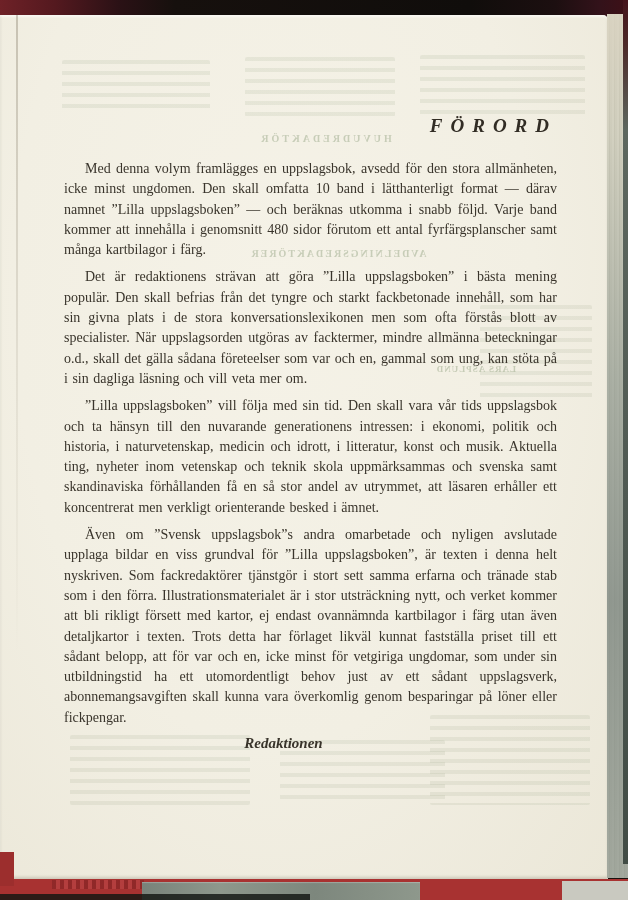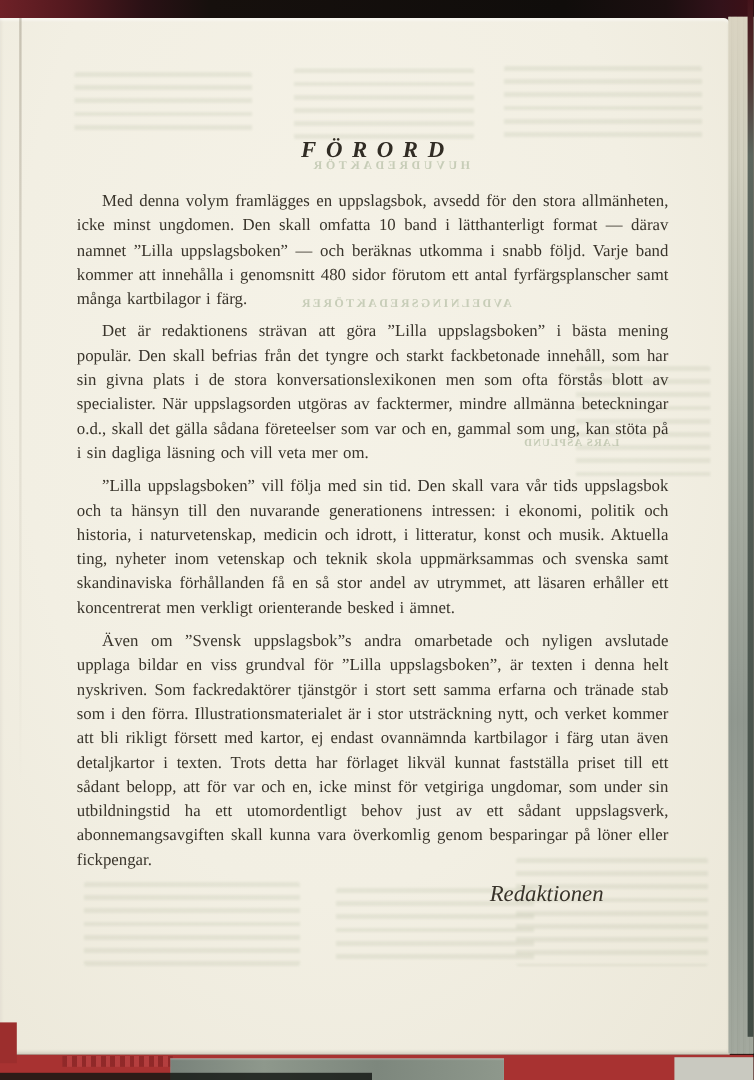--- a/index.html
+++ b/index.html
@@ -39,26 +39,26 @@
   .corner-red-left{position:absolute;left:0;bottom:14px;width:14px;height:34px;background:#9c2e2d;}
 
   
   .bleed-text{position:absolute;text-align:center;color:rgba(163,174,146,.55);
     transform:scaleX(-1);font-weight:bold;filter:blur(.4px);white-space:nowrap;}
   .bleed-block{position:absolute;border-radius:2px;filter:blur(.7px);
     background:repeating-linear-gradient(180deg,rgba(148,160,130,.14) 0 4px,rgba(148,160,130,0) 4px 11px);}
 
   
   .content{position:absolute;left:64px;top:100px;width:493px;color:#39342b;}
-  .title{text-align:center;font-size:19px;font-weight:bold;font-style:italic;
+  .title{text-align:right;font-size:19px;font-weight:bold;font-style:italic;
     letter-spacing:8px;padding-left:8px;color:#312c24;margin:0 0 22px 0;}
   .content p{margin:0 0 7px 0;font-size:14px;line-height:20.3px;text-align:justify;
     text-indent:21px;word-spacing:1px;color:#39342b;}
-  .signature{text-align:right;padding-right:54px;font-style:italic;font-weight:400;
-    font-size:19px;margin-top:5px;color:#39342b;}
+  .signature{text-align:center;padding-right:54px;font-style:italic;font-weight:700;
+    font-size:15px;margin-top:5px;color:#39342b;}
 </style>
 </head>
 <body>
 
 <div class="book">
 
   <div class="cover-top"></div>
 
   <div class="page">
     <div class="crease"></div>

